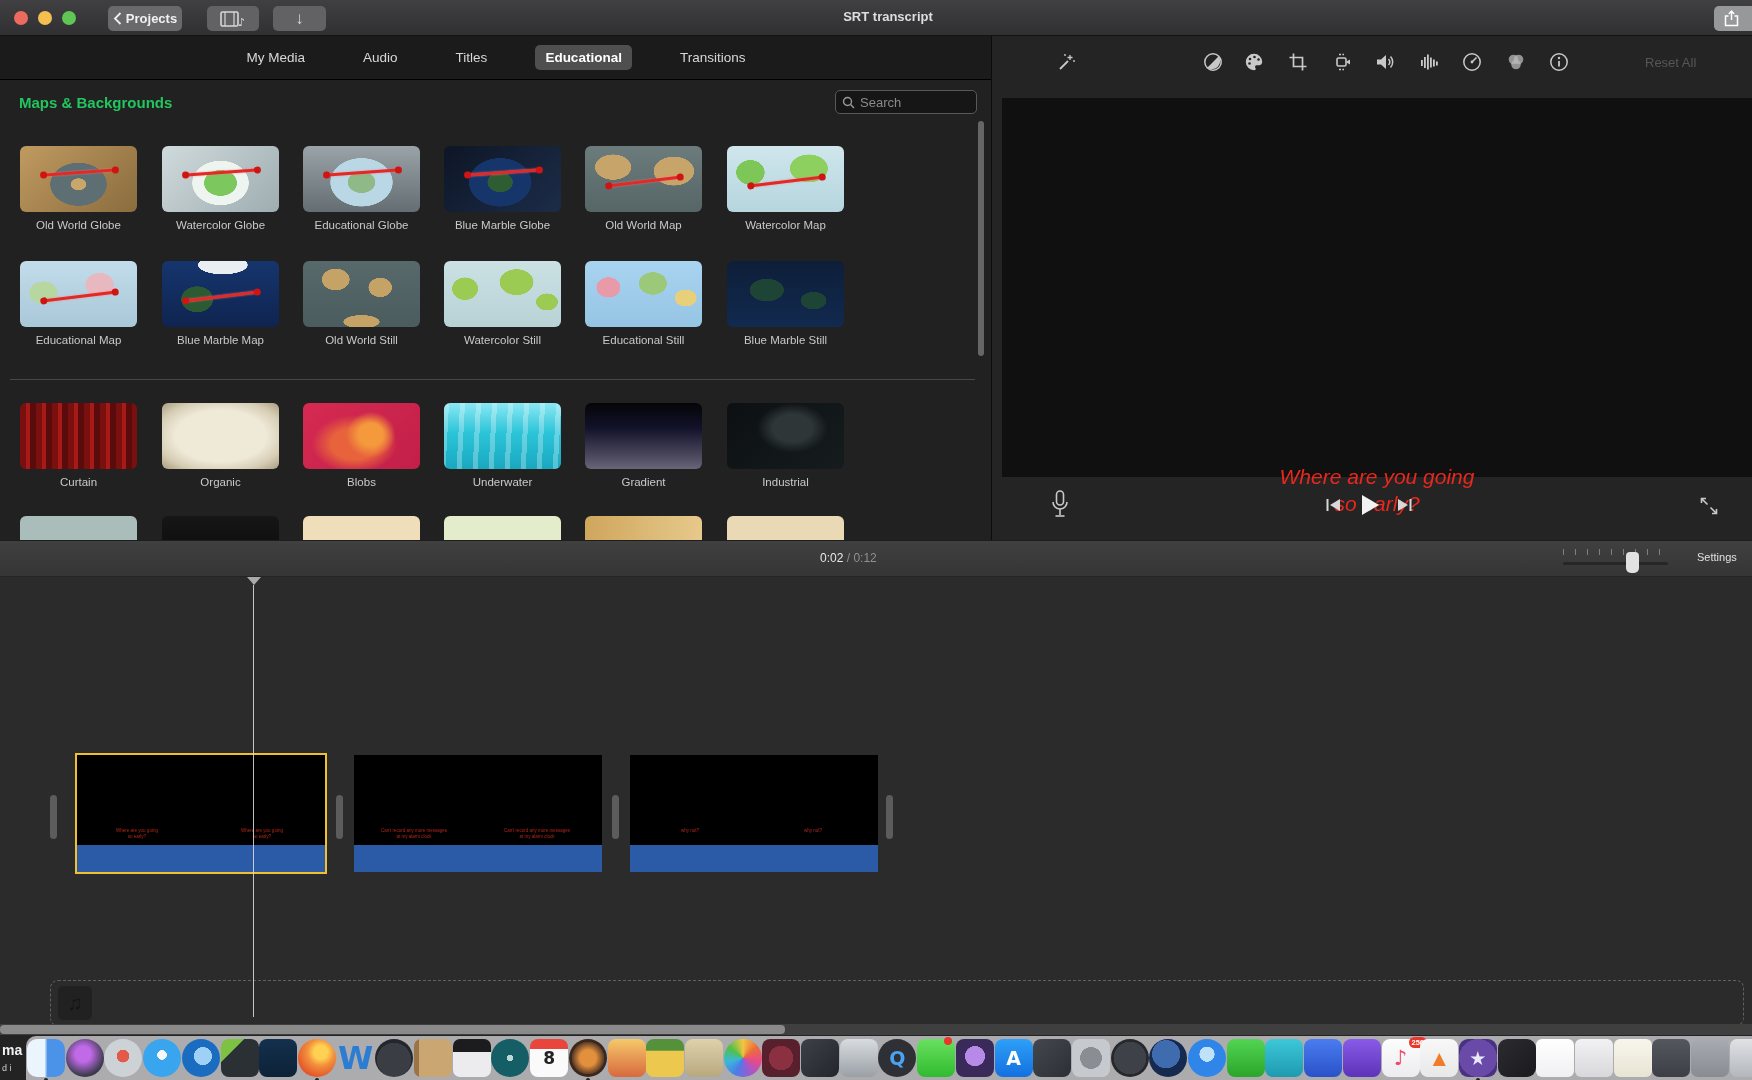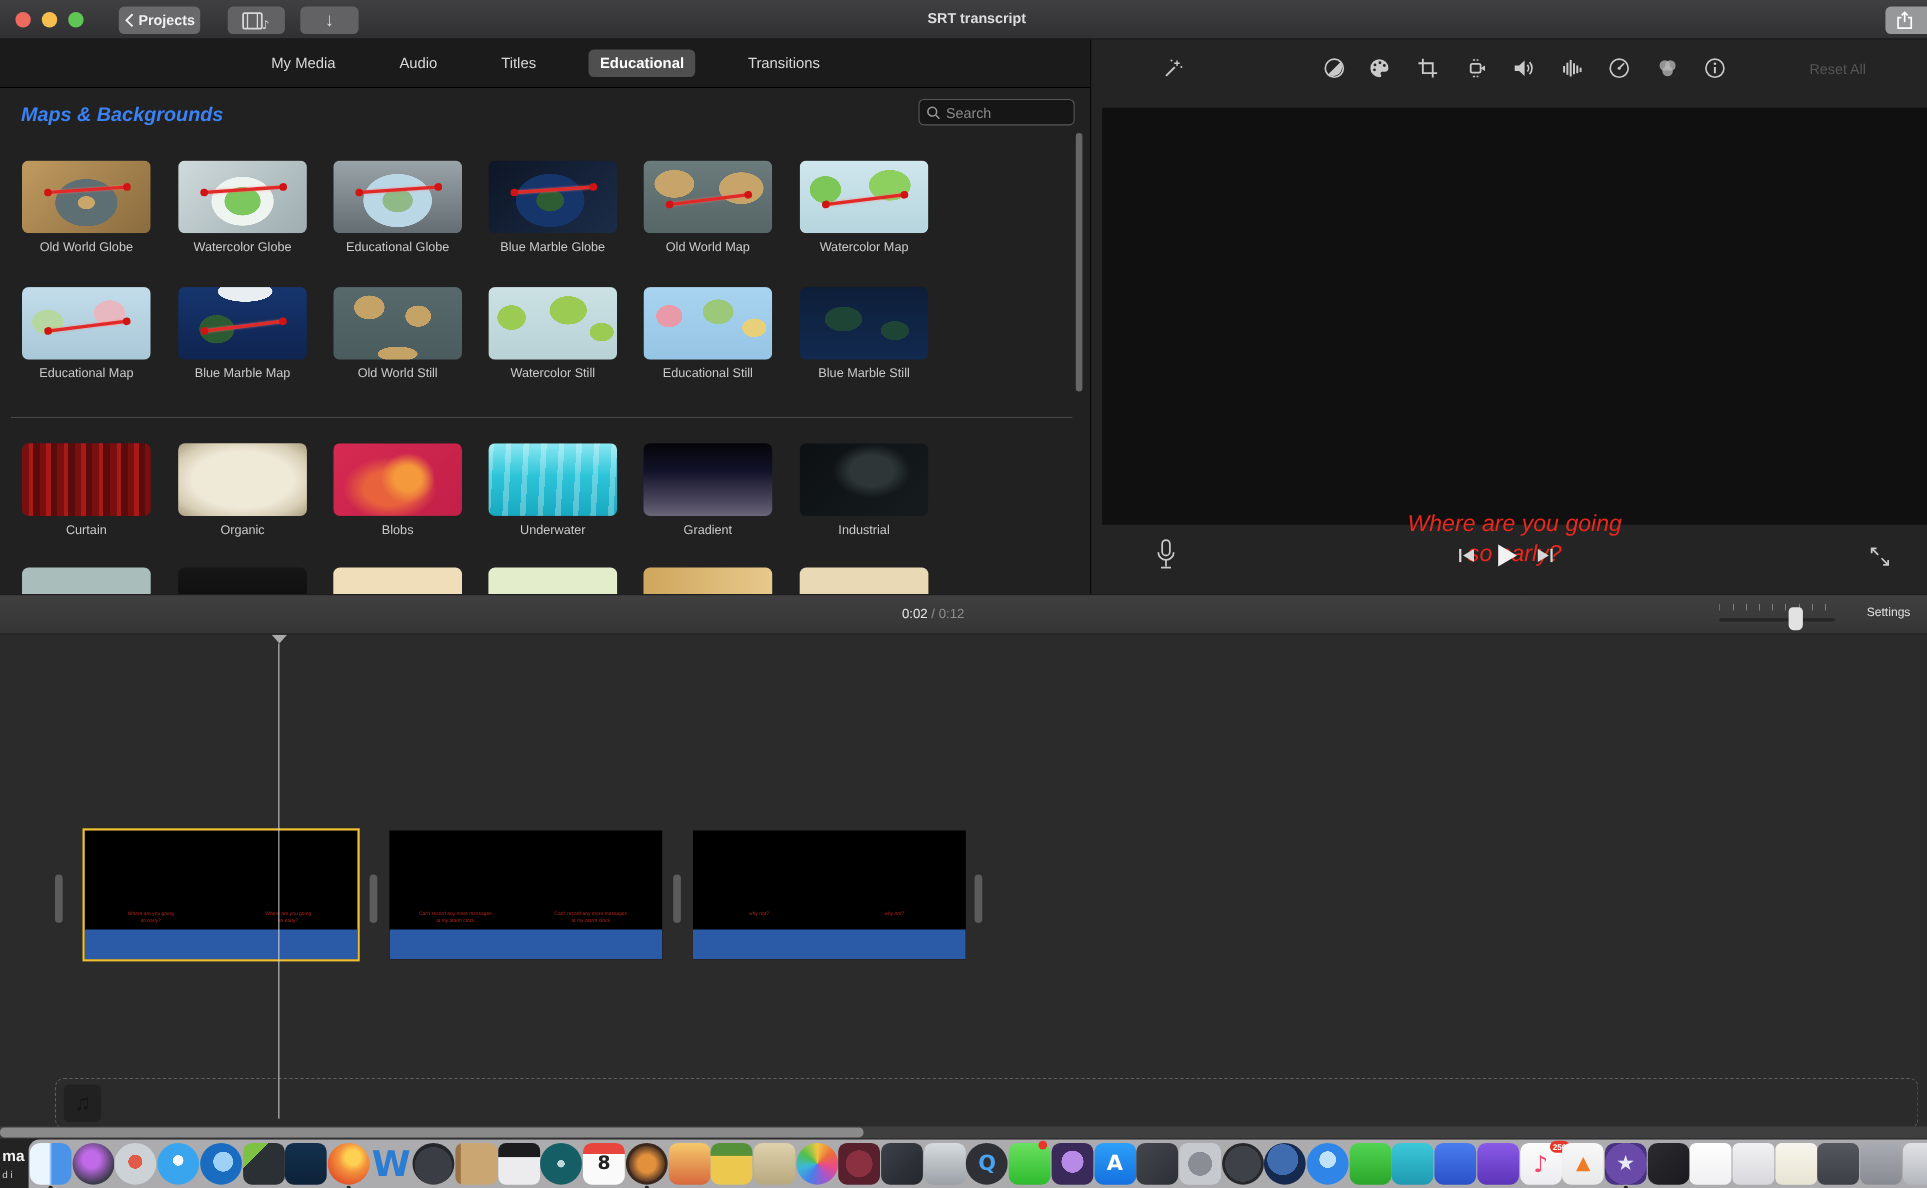--- a/index.html
+++ b/index.html
@@ -21,21 +21,21 @@
   #win-title { left:0; top:9px; width:1776px; text-align:center; color:#dedede; font-size:13px; font-weight:600; }
   #btn-share { left:1714px; top:6px; width:44px; height:25px; border-radius:5px; background:#97989a;
     display:flex; align-items:center; justify-content:flex-start; padding-left:10px; }
 
   
   #browser { left:0; top:36px; width:992px; height:504px; background:#212121; overflow:hidden; border-right:1px solid #0c0c0c; }
   #tabrow { left:0; top:0; width:992px; height:44px; background:#1b1b1b; border-bottom:1px solid #000;
     display:flex; align-items:center; justify-content:center; gap:38px; }
   .tab { color:#d8d8d8; font-size:13.5px; padding:5px 10px; border-radius:5px; }
   .tab.active { background:#4f4f4f; color:#fff; font-weight:700; }
-  #browser-header { left:19px; top:58px; color:#3b82f6; font-size:18px; font-weight:700;font-style:italic; }
+  #browser-header { left:19px; top:58px; color:#22c55e; font-size:15px; font-weight:700; }
   #search-box { left:835px; top:54px; width:142px; height:24px; background:#161616;
     border:1px solid #585858; border-radius:5px; display:flex; align-items:center; padding:0 6px; gap:5px; }
   #search-box input { background:transparent; border:0; outline:0; color:#c8c8c8; font-size:13px; width:108px;
     font-family:"Liberation Sans",sans-serif; }
   #search-box input::placeholder { color:#8a8a8a; }
 
   .cell { position:absolute; width:104px; }
   .thumb { position:relative; width:117px; height:66px; border-radius:6px; overflow:hidden; }
   .tlabel { width:117px; margin-top:7px; text-align:center; color:#c9c9c9; font-size:11.5px; white-space:nowrap; }
   .route { position:absolute; left:20%; right:18%; top:38%; height:3px; background:#e02a28; border-radius:2px;

